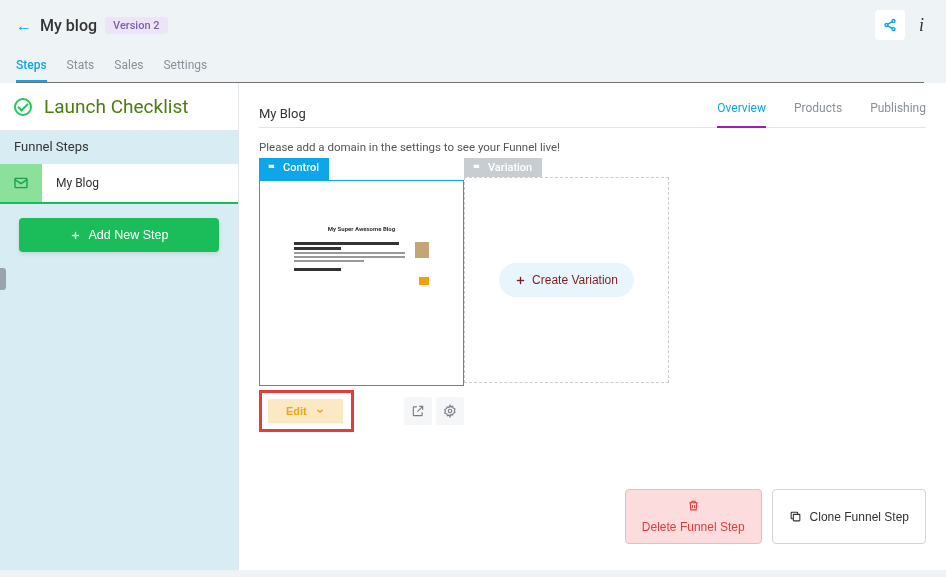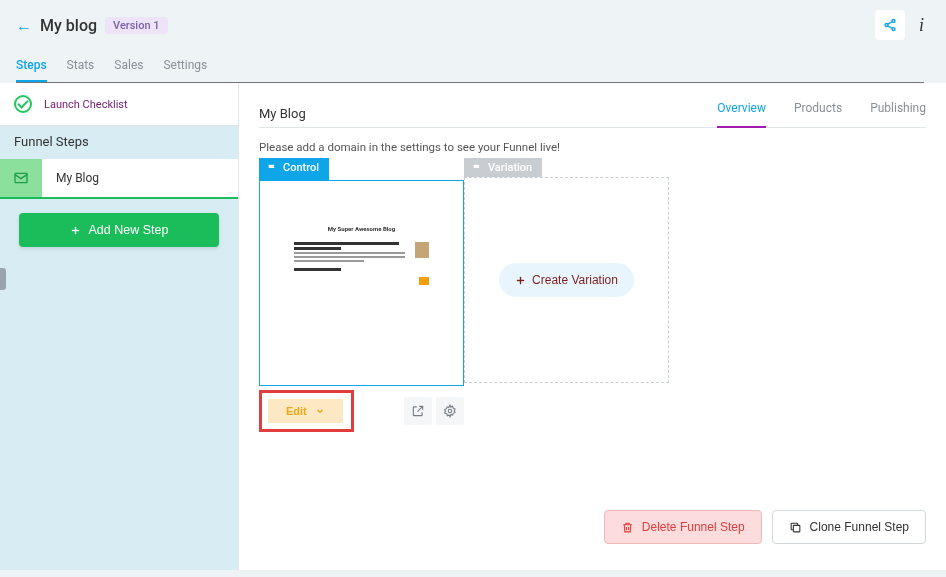--- a/index.html
+++ b/index.html
@@ -111,22 +111,22 @@
     .check-circle::after {
       content: "";
       position: absolute;
       left: 4px; top: 1px;
       width: 4px; height: 8px;
       border: solid #22c55e;
       border-width: 0 2px 2px 0;
       transform: rotate(45deg);
     }
     .checklist-title {
-      font-size: 11px;
-      color: #701a75;
+      font-size: 19px;
+      color: #4d7c0f;
     }
     .funnel-steps-label {
       padding: 8px 14px 10px;
       font-size: 13px;
       color: #333;
     }
     .step-row {
       display: flex;
       align-items: stretch;
       background: #fff;
@@ -399,20 +399,21 @@
       background: #fcdcdc;
       color: #e23d3d;
       border: 1px solid #f0b8b8;
       padding: 9px 16px;
       font-size: 12px;
       border-radius: 4px;
       cursor: pointer;
       display: flex;
       align-items: center;
       gap: 8px;
+      flex-direction: column;
     }
     .clone-step {
       background: #fff;
       color: #333;
       border: 1px solid #d0d6db;
       padding: 9px 16px;
       font-size: 12px;
       border-radius: 4px;
       cursor: pointer;
       display: flex;
@@ -422,21 +423,21 @@
     svg { display: block; }
   </style>
 </head>
 <body>
 
 <div class="header">
   <div class="header-top">
     <div class="header-left">
       <span class="back-arrow">←</span>
       <span class="page-title">My blog</span>
-      <span class="version-badge">Version 1</span>
+      <span class="version-badge">Version 2</span>
     </div>
     <div class="header-right">
       <div class="share-btn">
         <svg width="14" height="14" viewBox="0 0 24 24" fill="none" stroke="currentColor" stroke-width="2.5">
           <circle cx="18" cy="5" r="2.5"></circle>
             <circle cx="6" cy="12" r="2.5"></circle>
             <circle cx="18" cy="19" r="2.5"></circle>
           <line x1="8.3" y1="10.7" x2="15.7" y2="6.3"></line>
             <line x1="8.3" y1="13.3" x2="15.7" y2="17.7"></line>
         </svg>

